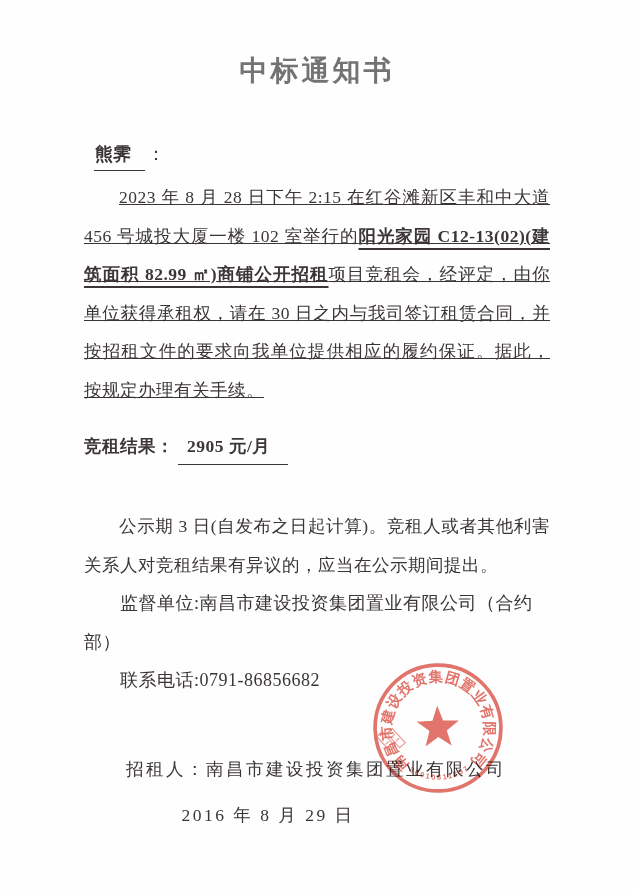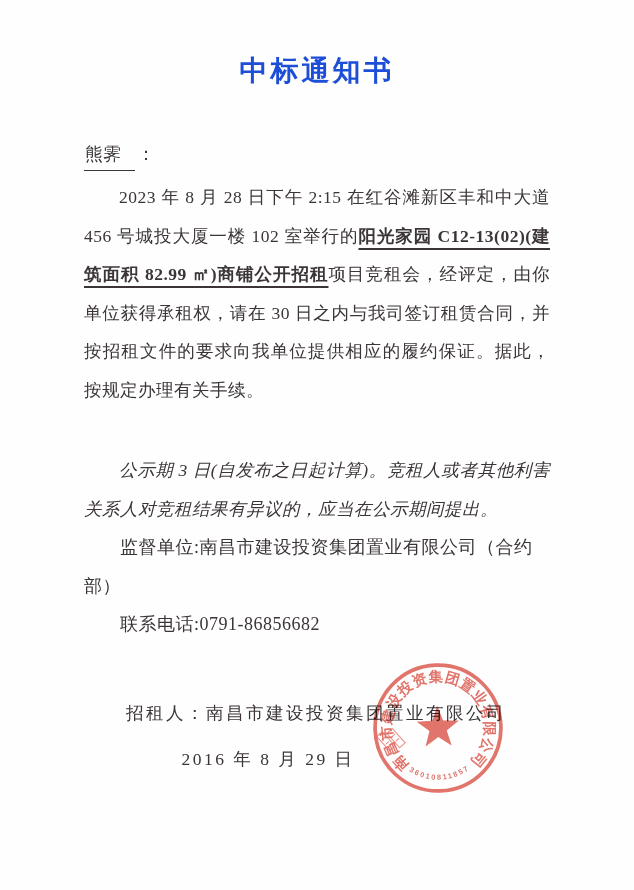--- a/index.html
+++ b/index.html
@@ -13,44 +13,45 @@
     font-family: "Liberation Serif", "DejaVu Serif", serif;
     color: #3b3538;
     padding: 52px 84px 0 84px;
   }
 
   .doc-title {
     text-align: center;
     font-size: 28px;
     font-weight: bold;
     letter-spacing: 3px;
-    color: #1d4ed8;
+    color: #737373;
   }
 
   .addressee {
     margin-top: 50px;
     font-size: 18px;
     line-height: 28px;
   }
   .addressee .name {
     display: inline-block;
-    font-weight: normal;
+    font-weight: bold;
     border-bottom: 1.5px solid #3b3538;
     padding: 0 14px 2px 1px;
+    margin-left: 10px;
   }
   .addressee .colon { margin-left: 2px; }
 
   p.body-par {
     font-size: 17.5px;
     line-height: 38.5px;
     text-align: justify;
     letter-spacing: 0.5px;
   }
   .indent { text-indent: 2em; }
-  .par-intro { margin-top: 7px; }
+  .par-intro { margin-top: 7px; text-decoration: underline; }
 
   .project-bold {
     font-weight: bold;
     text-decoration: underline;
     text-decoration-thickness: 1.5px;
     text-underline-offset: 6px;
   }
 
   .result-line {
     margin-top: 22px;
@@ -59,21 +60,21 @@
     line-height: 30px;
     letter-spacing: 0.5px;
   }
   .result-line .value {
     display: inline-block;
     border-bottom: 1.5px solid #3b3538;
     padding: 0 18px 3px 9px;
     margin-left: 4px;
   }
 
-  .par-publicity { margin-top: 42px; font-style: italic; }
+  .par-publicity { margin-top: 42px; }
 
   .contact-par {
     font-size: 18px;
     line-height: 38.5px;
     letter-spacing: 0.5px;
     text-indent: 2em;
   }
 
   .signature {
     margin-top: 46px;
@@ -107,20 +108,23 @@
   <h1 class="doc-title">中标通知书</h1>
 
   <div class="addressee">
     <span class="name">熊霁</span><span class="colon">：</span>
   </div>
 
   <p class="body-par indent par-intro">
     <span>2023 年 8 月 28 日下午 2:15 在红谷滩新区丰和中大道 456 号城投大厦一楼 102 室举行的</span><span class="project-bold">阳光家园 C12-13(02)(建筑面积 82.99 ㎡)商铺公开招租</span><span>项目竞租会，经评定，由你单位获得承租权，请在 30 日之内与我司签订租赁合同，并按招租文件的要求向我单位提供相应的履约保证。据此，按规定办理有关手续。</span>
   </p>
 
+  <div class="result-line">
+    <span>竞租结果：</span><span class="value">2905 元/月</span>
+  </div>
 
   <p class="body-par indent par-publicity">公示期 3 日(自发布之日起计算)。竞租人或者其他利害关系人对竞租结果有异议的，应当在公示期间提出。</p>
 
   <p class="contact-par">监督单位:南昌市建设投资集团置业有限公司（合约部）</p>
   <p class="contact-par">联系电话:0791-86856682</p>
 
   <div class="signature">
     <div class="sig-lessor">
       <span>招租人：</span><span>南昌市建设投资集团置业有限公司</span>
     </div>

